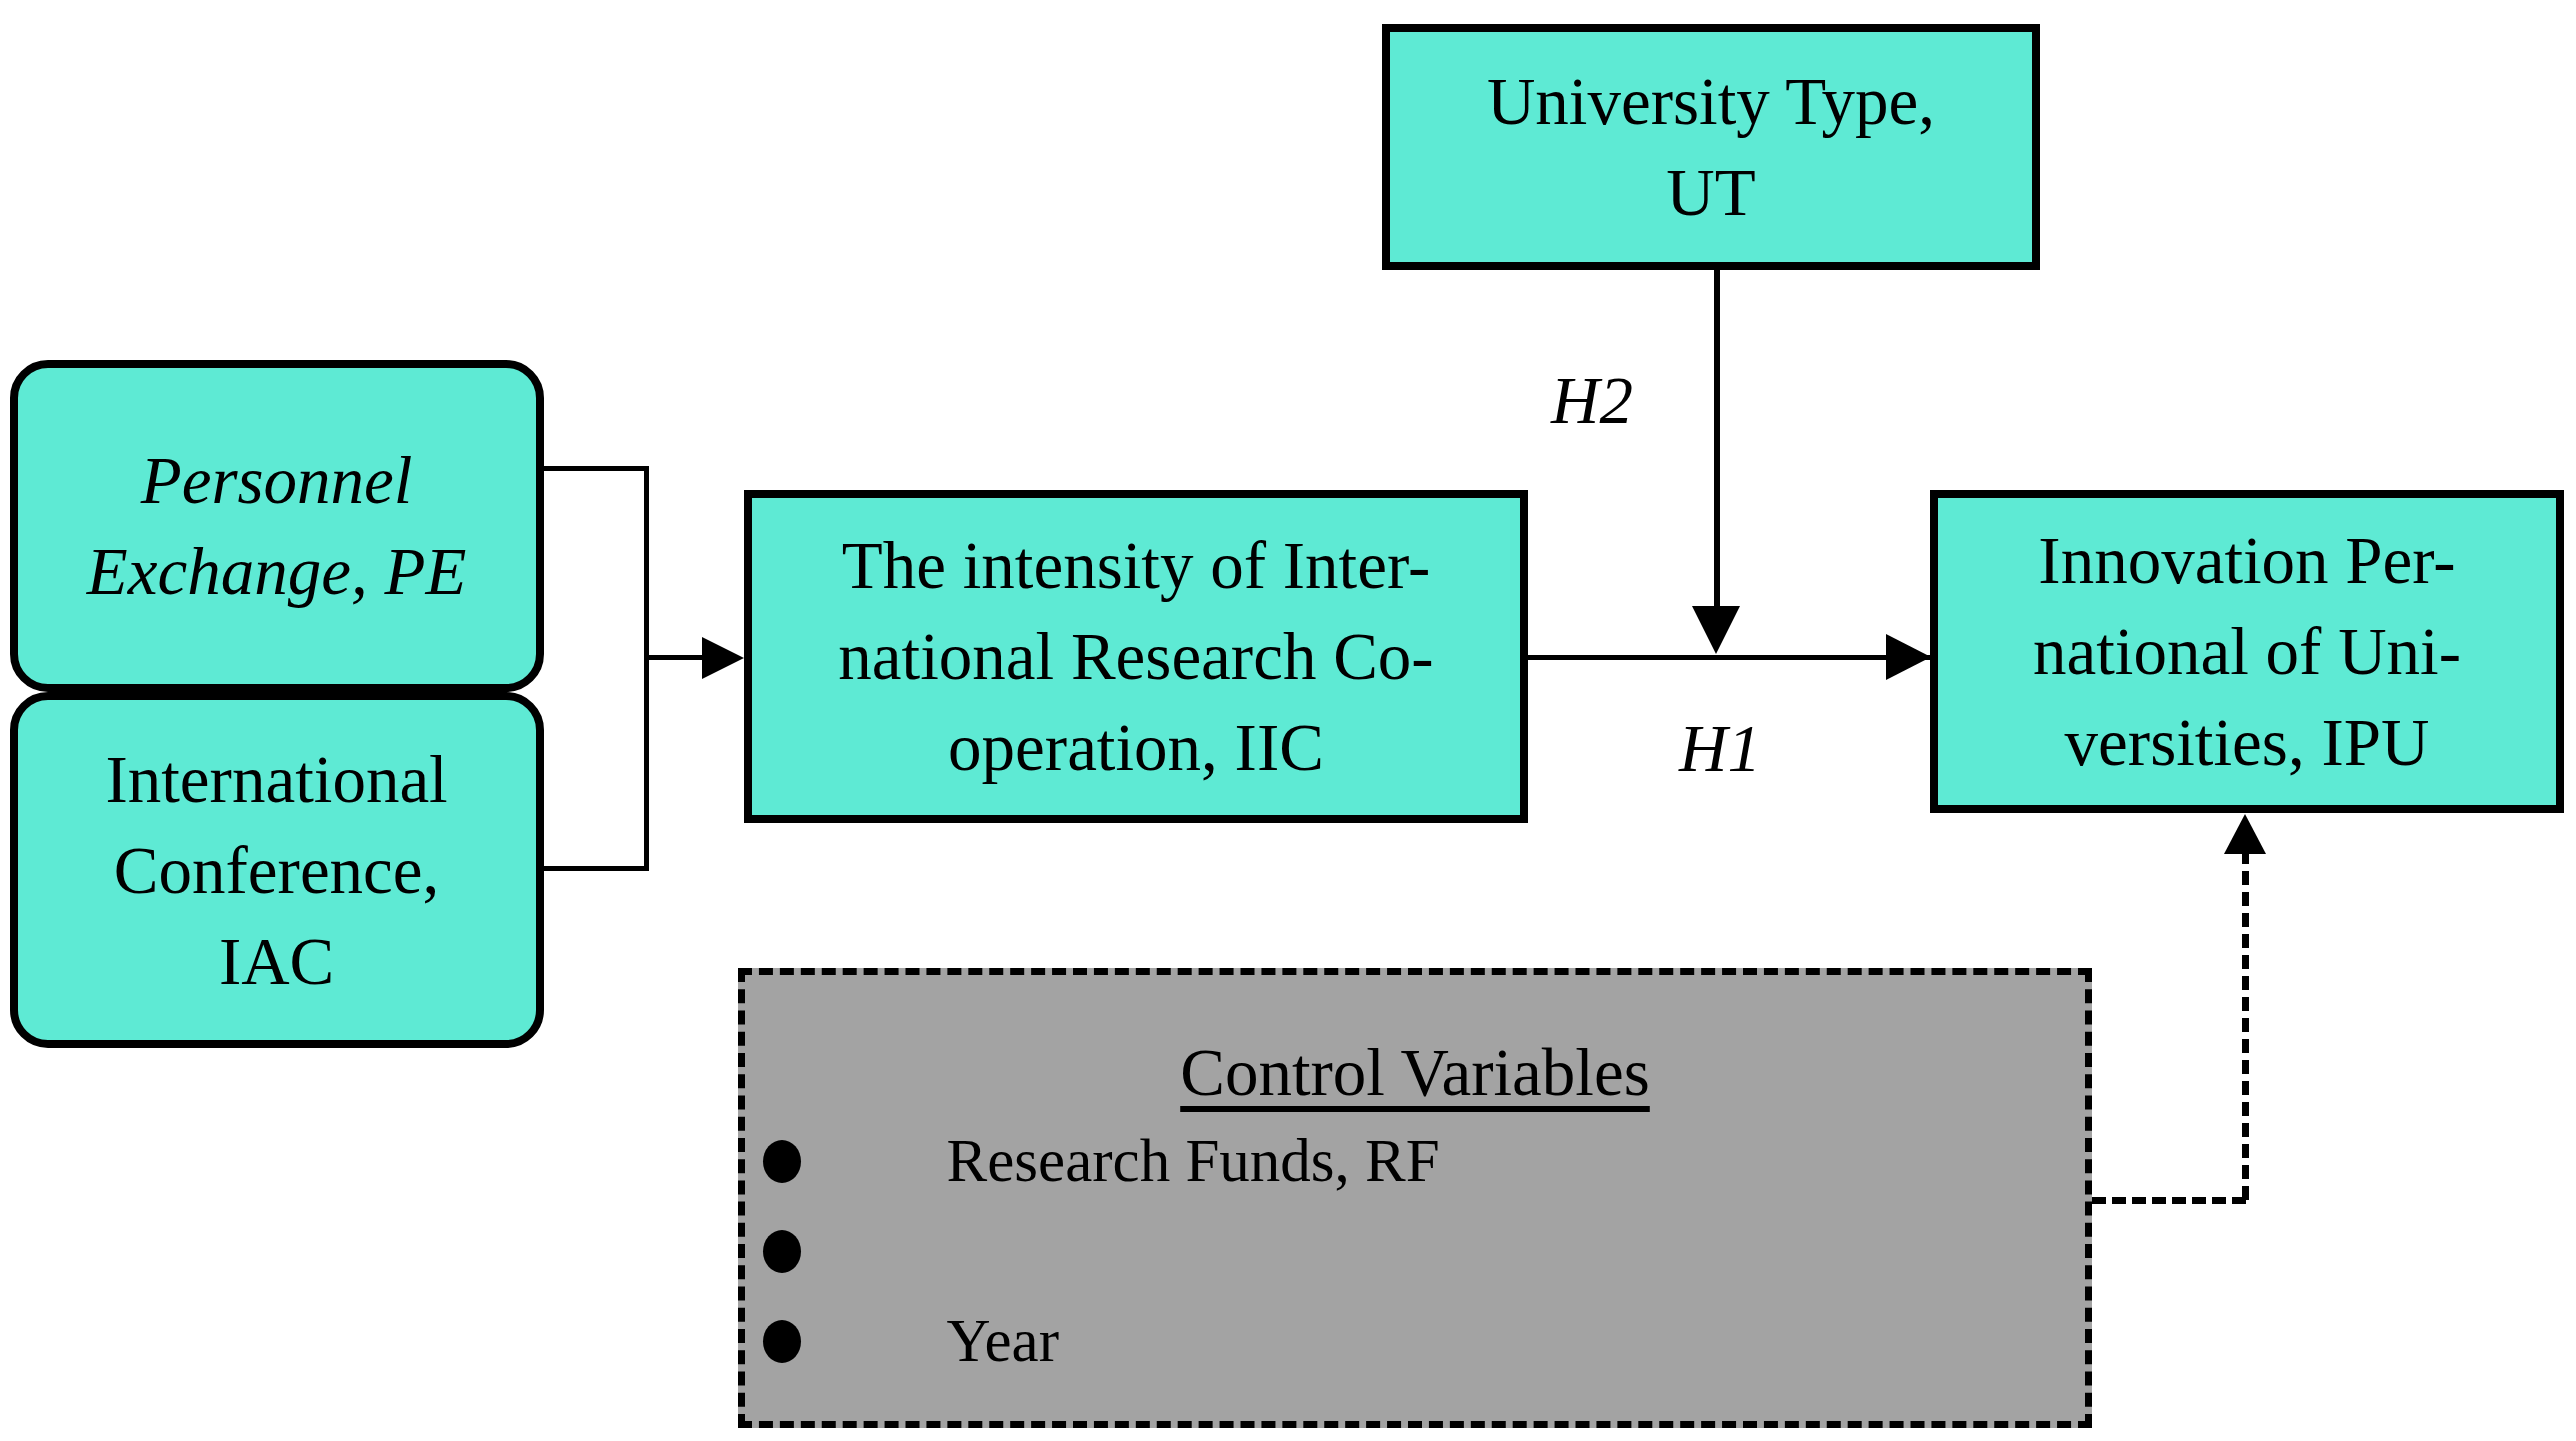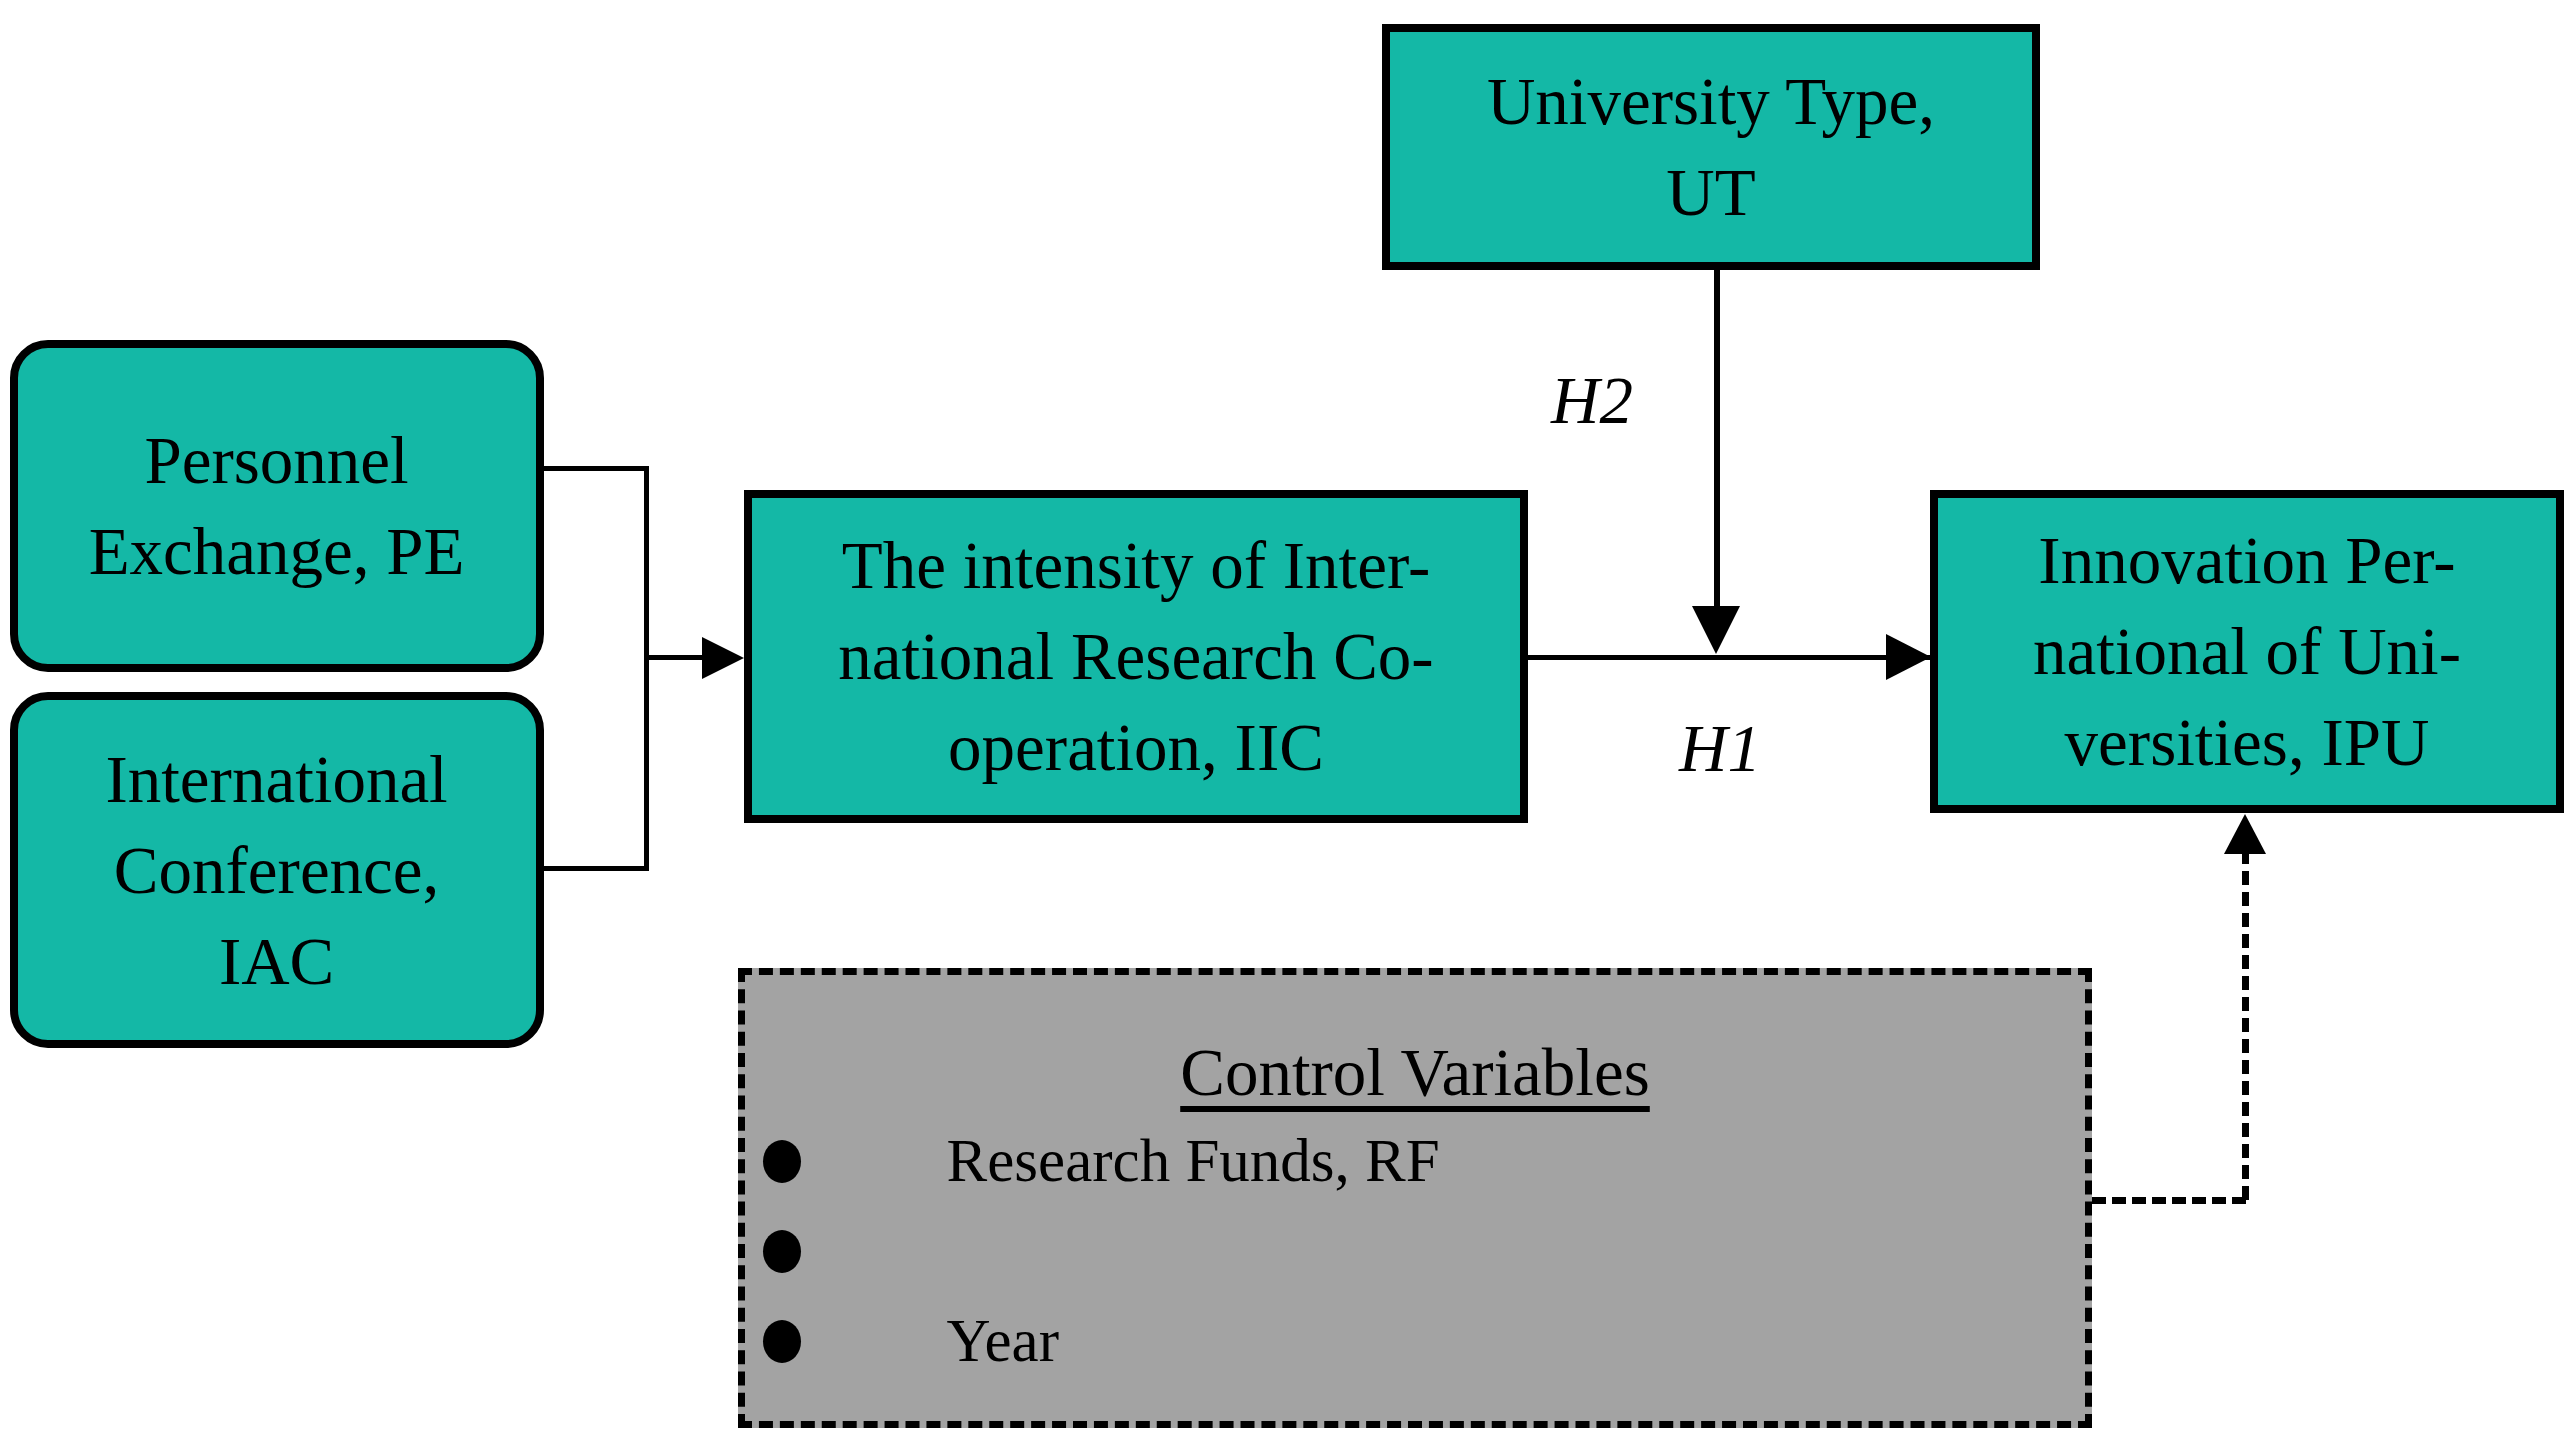--- a/index.html
+++ b/index.html
@@ -9,21 +9,21 @@
     height: 1442px;
     background: #ffffff;
     font-family: "Liberation Serif", "DejaVu Serif", serif;
     color: #000;
     overflow: hidden;
   }
   .box {
     position: absolute;
     box-sizing: border-box;
     border: 8.8px solid #000;
-    background: #14b8a6;
+    background: #5eead4;
     display: flex;
     align-items: center;
     justify-content: center;
     text-align: center;
     font-size: 67px;
     line-height: 91px;
   }
   .box .txt { white-space: pre-line; }
   .rounded { border-radius: 38px; }
   .hline, .vline { position: absolute; background: #000; }
@@ -69,21 +69,21 @@
     width: 38px; height: 43px;
     background: #000;
     border-radius: 50%;
     flex: none;
     margin-right: 146px;
   }
   .cv-item-text { font-size: 61px; white-space: nowrap; }
 
   
   #ut-box  { left: 1382px; top: 24px;  width: 658px; height: 246px; }
-  #pe-box  { left: 9.6px;   top: 340px; width: 534px; height: 332px; }
+  #pe-box  { left: 9.6px;   top: 360px; width: 534px; height: 332px; font-style: italic; }
   #iac-box { left: 9.6px;   top: 692px; width: 534px; height: 356px; }
   #iic-box { left: 744px;  top: 490px; width: 784px; height: 333px; }
   #ipu-box { left: 1930px; top: 490px; width: 634px; height: 323px; }
 
   
   #pe-connector   { left: 544px;  top: 466px;  width: 104px; height: 4.8px; }
   #iac-connector  { left: 544px;  top: 866px; width: 104px; height: 4.8px; }
   #bracket-vline  { left: 644px;  top: 466px;  width: 4.8px;   height: 405px; }
   #bracket-shaft  { left: 644px;  top: 655px;  width: 64px;  height: 4.8px; }
   #bracket-arrowhead { left: 702px; top: 637px; }

